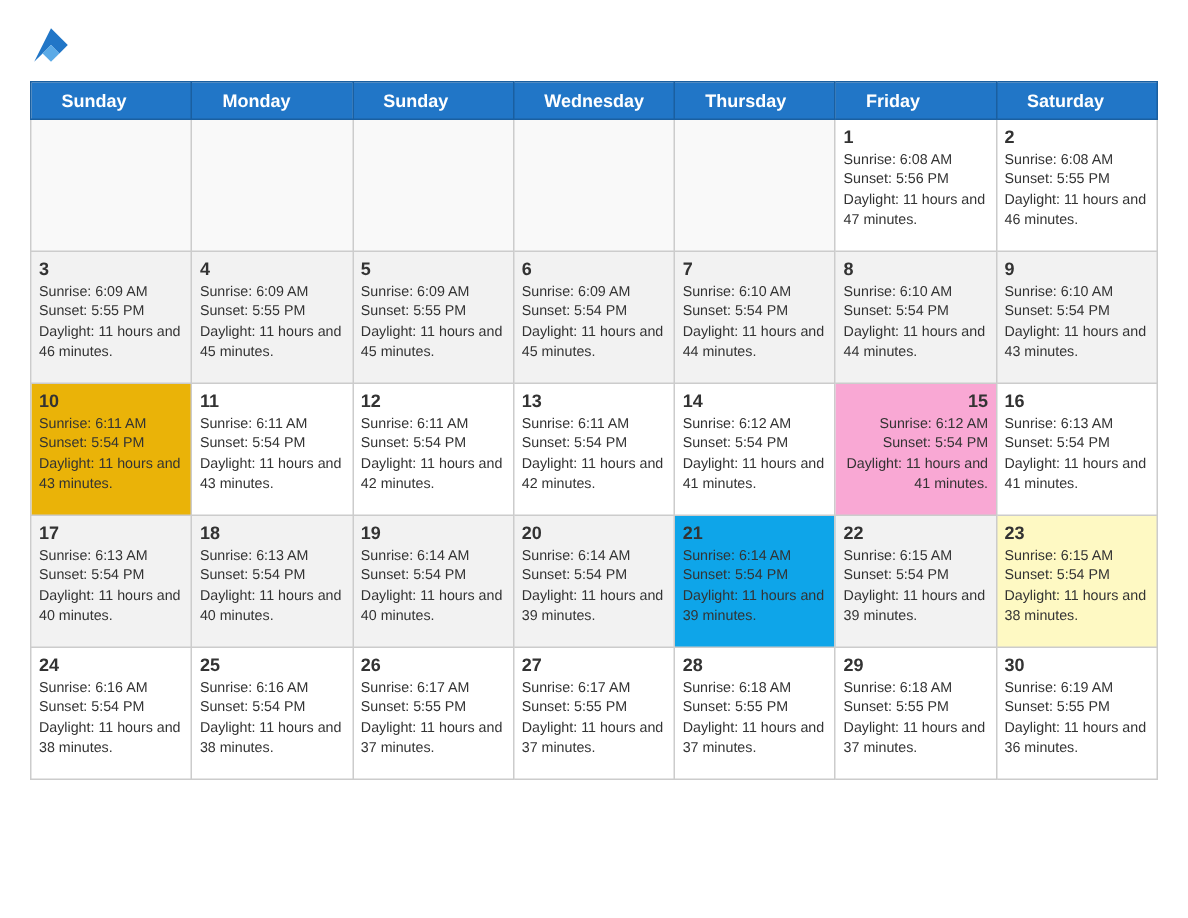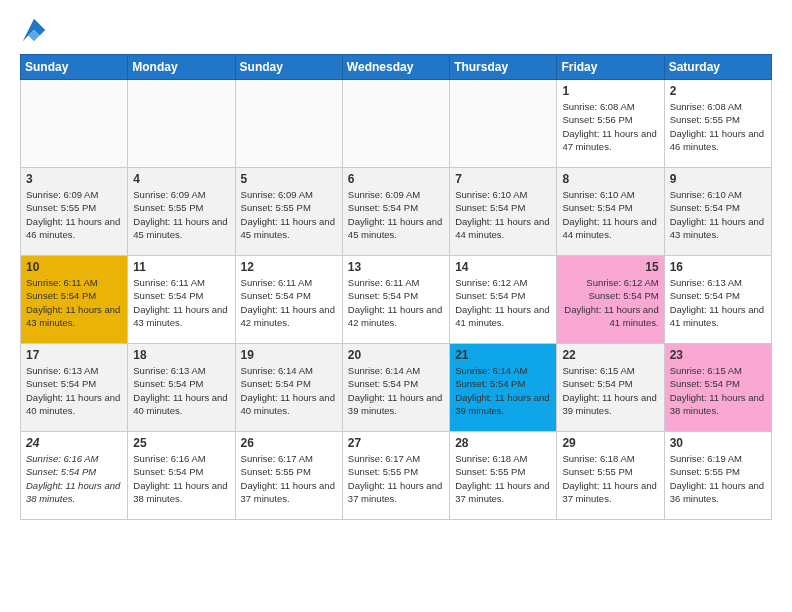--- a/index.html
+++ b/index.html
@@ -53,21 +53,21 @@
     table {
       width: 100%;
       border-collapse: collapse;
       table-layout: fixed;
     }
     .day-header {
       background: #2176c7;
       color: #fff;
       font-size: 12px;
       font-weight: bold;
-      padding: 5px 4px;
+      padding: 5px 20px;
       text-align: left;
       border: 1px solid #1a5fa0;
     }
     .cal-cell {
       vertical-align: top;
       padding: 4px 5px;
       font-size: 10px;
       color: #333;
       border: 1px solid #ccc;
       height: 88px;
@@ -265,29 +265,29 @@
             <div class="cell-text" style="white-space: pre-line;">Sunrise: 6:14 AM
 Sunset: 5:54 PM
 Daylight: 11 hours and 39 minutes.</div>
           </td>
           <td class="cal-cell" style="background: rgb(242, 242, 242); margin-top: 16px;">
             <span class="day-num">22</span>
             <div class="cell-text" style="white-space: pre-line;">Sunrise: 6:15 AM
 Sunset: 5:54 PM
 Daylight: 11 hours and 39 minutes.</div>
           </td>
-          <td class="cal-cell" style="background: #f9a8d4; margin-left: 45px;">
+          <td class="cal-cell" style="background: #fef9c3; margin-left: 45px;">
             <span class="day-num">23</span>
             <div class="cell-text" style="white-space: pre-line;">Sunrise: 6:15 AM
 Sunset: 5:54 PM
 Daylight: 11 hours and 38 minutes.</div>
           </td>
         </tr>
         <tr>
-          <td class="cal-cell" style="background: rgb(255, 255, 255); font-style: italic;">
+          <td class="cal-cell" style="background: rgb(255, 255, 255);">
             <span class="day-num">24</span>
             <div class="cell-text" style="white-space: pre-line;">Sunrise: 6:16 AM
 Sunset: 5:54 PM
 Daylight: 11 hours and 38 minutes.</div>
           </td>
           <td class="cal-cell" style="background: rgb(255, 255, 255);">
             <span class="day-num">25</span>
             <div class="cell-text" style="white-space: pre-line;">Sunrise: 6:16 AM
 Sunset: 5:54 PM
 Daylight: 11 hours and 38 minutes.</div>

